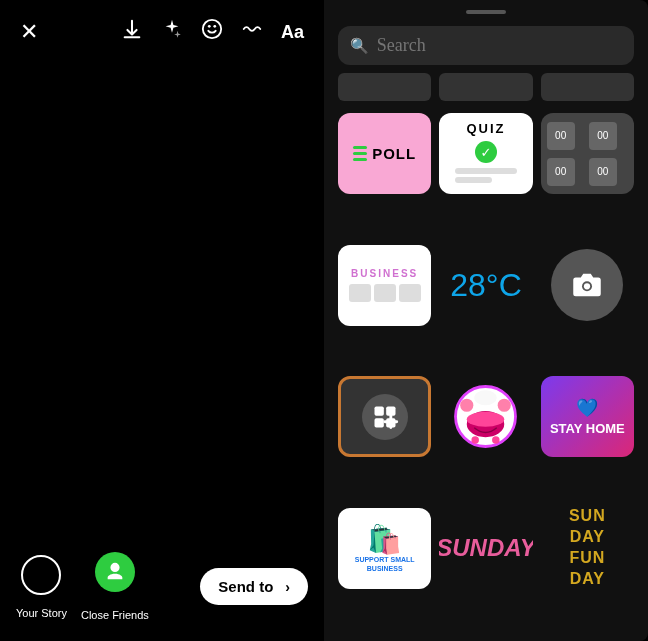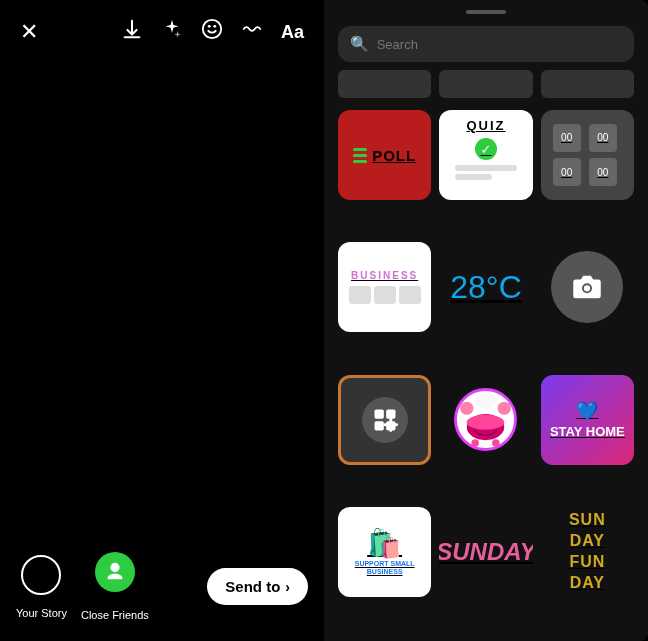--- a/index.html
+++ b/index.html
@@ -100,21 +100,21 @@
       font-size: 11px;
     }
 
     .send-to-btn {
       margin-left: auto;
       background: #fff;
       border-radius: 24px;
       padding: 10px 18px;
       display: flex;
       align-items: center;
-      gap: 5px;
+      gap: 12px;
       cursor: pointer;
       font-size: 15px;
       font-weight: 600;
       color: #000;
     }
 
     
     .right-panel {
       width: 324px;
       height: 641px;
@@ -146,22 +146,23 @@
     .search-icon {
       color: #888;
       font-size: 15px;
     }
 
     .search-input {
       background: transparent;
       border: none;
       outline: none;
       color: #fef9c3;
-      font-size: 13px;
+      font-size: 18px;
       flex: 1;
+      font-family: Liberation Serif, serif;
     }
 
     .category-tabs {
       display: flex;
       gap: 8px;
       padding: 0 14px 8px;
     }
 
     .category-tab {
       height: 28px;
@@ -177,29 +178,28 @@
       padding: 4px 14px 10px;
       overflow-y: auto;
       flex: 1;
     }
 
     .sticker-cell {
       border-radius: 12px;
       display: flex;
       align-items: center;
       justify-content: center;
-      height: 90px;
+      height: 81px;
       position: relative;
       overflow: hidden;
-      text-decoration: underline;
     }
 
     
     .sticker-poll {
-      background: #b91c1c;
+      background: #f9a8d4;
       border-radius: 12px;
     }
     .poll-inner {
       display: flex;
       align-items: center;
       gap: 5px;
       padding: 10px 12px;
     }
     .poll-lines {
       display: flex;
@@ -260,21 +260,21 @@
       border-radius: 3px;
     }
 
     
     .sticker-numgrid {
       background: #444;
       border-radius: 12px;
       display: grid;
       grid-template-columns: 1fr 1fr;
       gap: 3px;
-      padding: 12px;
+      padding: 6px;
     }
     .numgrid-cell {
       width: 28px;
       height: 28px;
       background: #666;
       border-radius: 4px;
       display: flex;
       align-items: center;
       justify-content: center;
       color: #fff;

